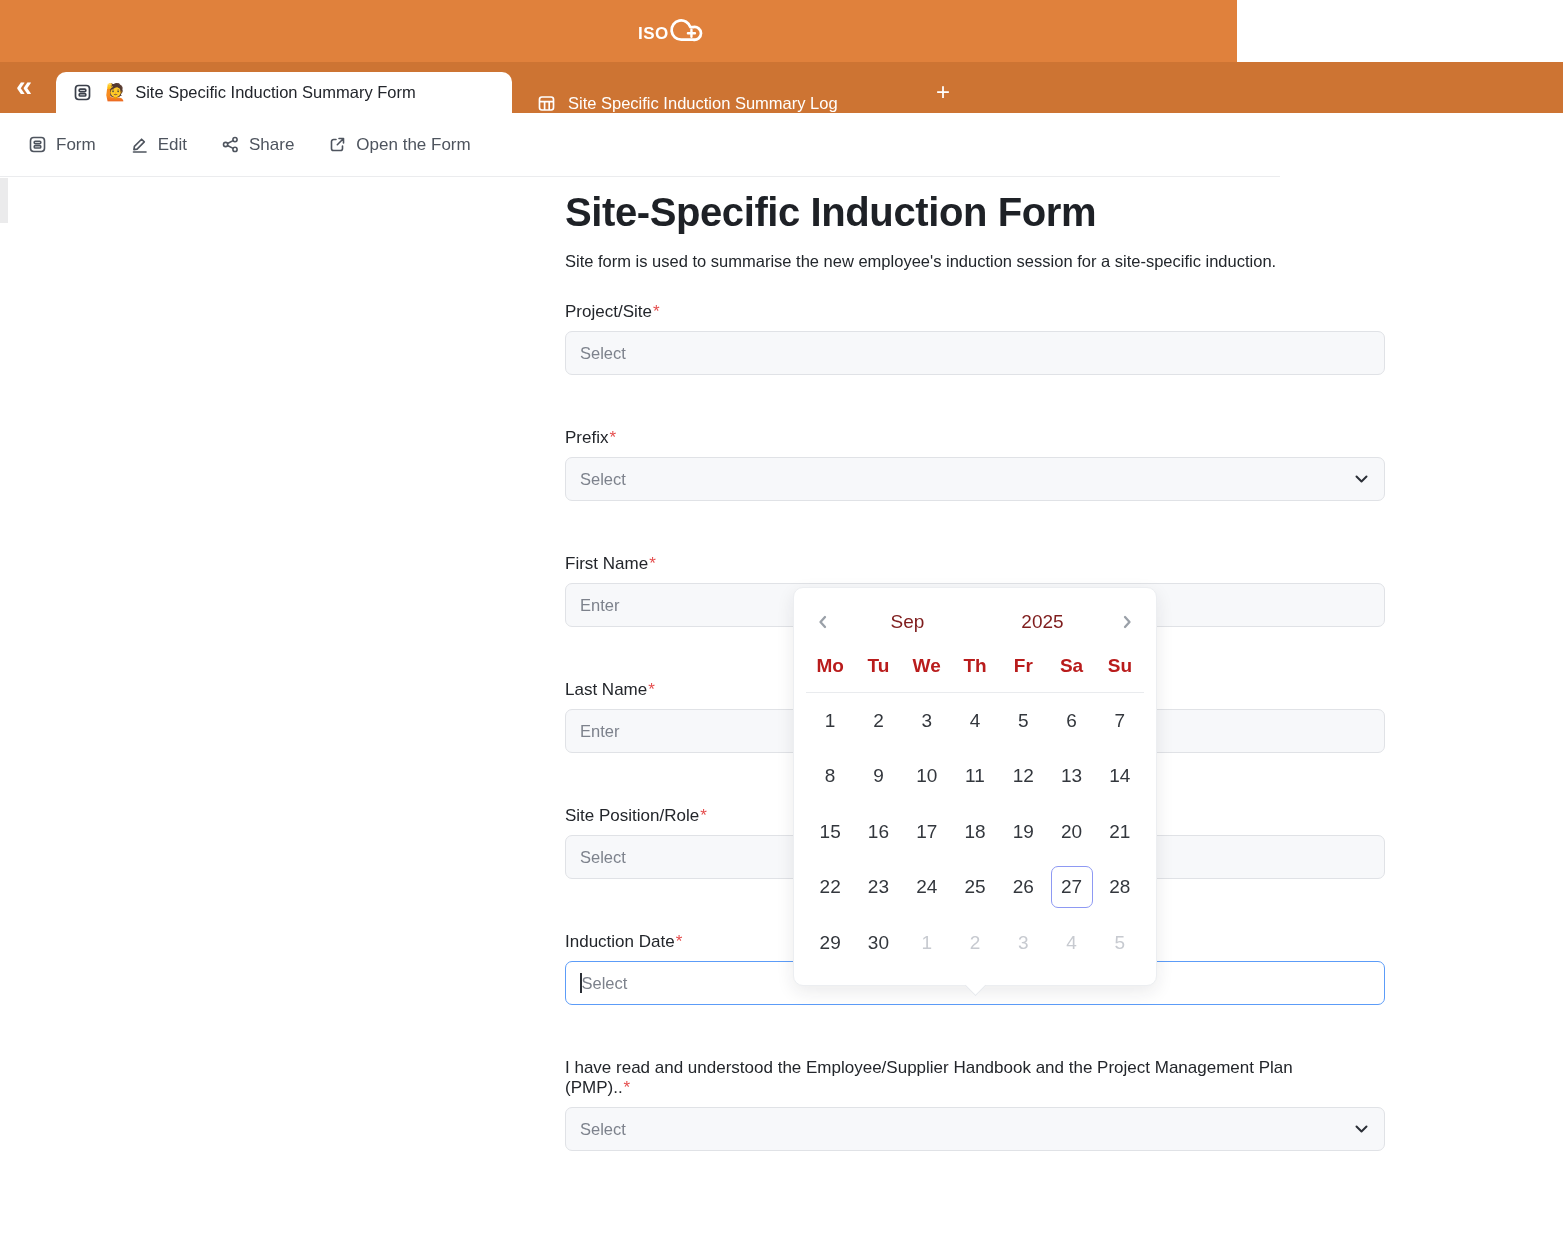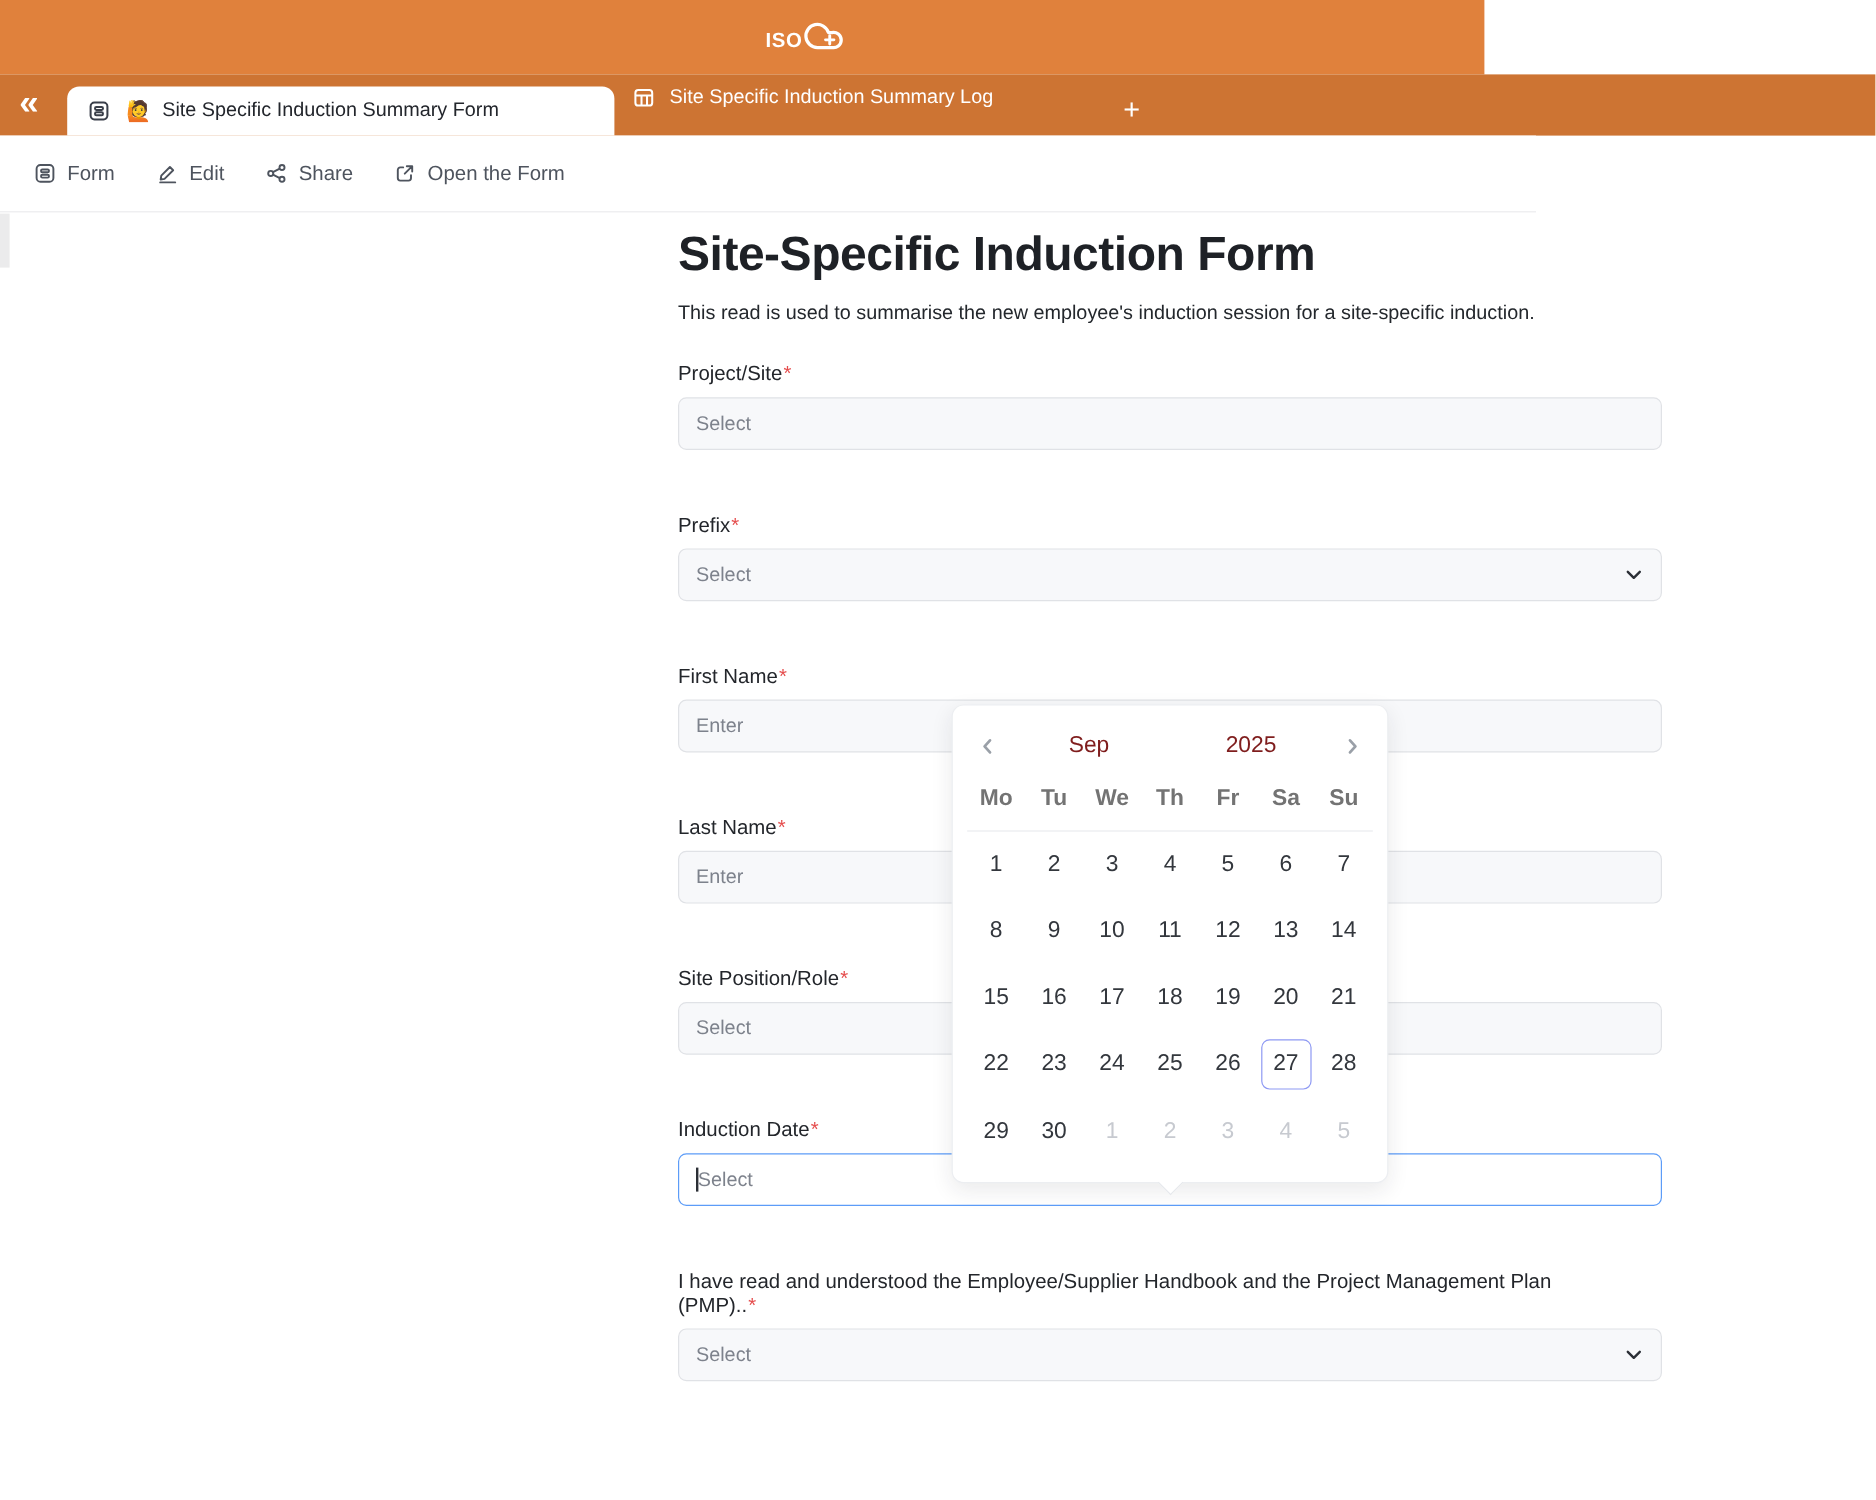--- a/index.html
+++ b/index.html
@@ -18,21 +18,21 @@
   .logo{position:absolute;left:638px;top:14px;display:flex;align-items:center;color:#fff;}
   .logo .logo-text{font-size:17px;font-weight:700;letter-spacing:.5px;margin-top:8px;}
   .logo svg{margin-left:-3px;}
 
   
   .tabbar{position:absolute;left:0;top:62px;width:1563px;height:51px;background:var(--tabbar_orange);}
   .collapse-btn{position:absolute;left:16px;top:6px;color:#fff;font-size:29px;font-weight:700;line-height:36px;cursor:pointer;}
   .tab-active{position:absolute;left:56px;top:10px;width:456px;height:41px;background:#fff;border-radius:10px 10px 0 0;display:flex;align-items:center;padding-left:17px;}
   .tab-active .tab-label{font-size:16.5px;color:#23262C;font-weight:500;margin-left:9px;}
   .tab-active .tab-emoji{font-size:17px;margin-left:13px;}
-  .tab-inactive{position:absolute;left:512px;top:10px;height:41px;display:flex;align-items:flex-start;padding-left:15px;}
+  .tab-inactive{position:absolute;left:512px;top:10px;height:41px;display:flex;align-items:flex-end;padding-left:25px;}
   .tab-inactive .tab-label{font-size:16.5px;color:#fff;font-weight:500;margin-left:12px;}
   .newtab-btn{position:absolute;left:936px;top:12px;color:#fff;font-size:24px;font-weight:400;line-height:36px;cursor:pointer;}
 
   
   .toolbar{position:absolute;left:0;top:113px;width:1280px;height:64px;background:#fff;border-bottom:1px solid var(--divider);display:flex;align-items:center;padding-left:28px;}
   .tool-item{display:flex;align-items:center;margin-right:34px;color:var(--toolbar_text);font-size:17px;cursor:pointer;}
   .tool-item svg{margin-right:9px;}
 
   
   .left-strip-active{position:absolute;left:0;top:178px;width:8px;height:45px;background:#EBEBEC;}
@@ -49,21 +49,21 @@
   .input .chev{position:absolute;right:14px;top:50%;transform:translateY(-50%);}
   .input.focused{background:#fff;border-color:var(--focus_blue);}
   .caret{display:inline-block;width:1.5px;height:20px;background:#2B2F36;margin-right:0px;}
 
   
   .calendar{position:absolute;left:793px;top:587px;width:364px;height:399px;background:#fff;border:1px solid #ECEEF1;border-radius:10px;box-shadow:0 6px 18px rgba(31,35,41,.09);z-index:10;padding:0 12px;}
   .cal-header{margin-top:20px;height:28px;display:flex;align-items:center;}
   .cal-nav{width:34px;height:28px;display:flex;align-items:center;justify-content:center;cursor:pointer;}
   .cal-month,.cal-year{flex:1;text-align:center;font-size:19px;color:#7f1d1d;cursor:pointer;}
   .cal-weekdays{margin-top:16px;display:grid;grid-template-columns:repeat(7,1fr);height:28px;}
-  .cal-weekdays div{display:flex;align-items:center;justify-content:center;font-size:19px;font-weight:700;color:#737373;}
+  .cal-weekdays div{display:flex;align-items:center;justify-content:center;font-size:19px;font-weight:700;color:#b91c1c;}
   .cal-divider{margin-top:12px;height:1px;background:#E9EBEE;}
   .cal-grid{display:grid;grid-template-columns:repeat(7,1fr);}
   .cal-cell{height:55.5px;display:flex;align-items:center;justify-content:center;font-size:19px;color:#33373D;cursor:pointer;}
   .cal-cell.muted{color:var(--muted_day);}
   .cal-cell span{display:inline-flex;align-items:center;justify-content:center;width:42px;height:42px;}
   .cal-cell.selected span{border:1.5px solid var(--selected_day_border);border-radius:7px;background:#fff;}
   .cal-pointer{position:absolute;left:174px;bottom:-8px;width:15px;height:15px;background:#fff;transform:rotate(45deg);border-right:1px solid #E6E8EC;border-bottom:1px solid #E6E8EC;}
 </style>
 </head>
 <body>
@@ -135,21 +135,21 @@
         <path d="M11 3.5h4.5V8M15.3 3.7l-6 6"></path>
       </svg>
       <span>Open the Form</span>
     </div>
   </div>
 
   <div class="left-strip-active"></div>
 
   <div class="form-col">
     <div class="form-title">Site-Specific Induction Form</div>
-    <div class="form-desc">This read is used to summarise the new employee's induction session for a site-specific induction.</div>
+    <div class="form-desc">Site form is used to summarise the new employee's induction session for a site-specific induction.</div>
     <div class="fields">
         <div class="field">
           <div class="field-label"><span class="lbl">Project/Site</span><span class="req">*</span></div>
           <div class="input">
             <span class="ph">Select</span>
           </div>
         </div>
         <div class="field">
           <div class="field-label"><span class="lbl">Prefix</span><span class="req">*</span></div>
           <div class="input">

